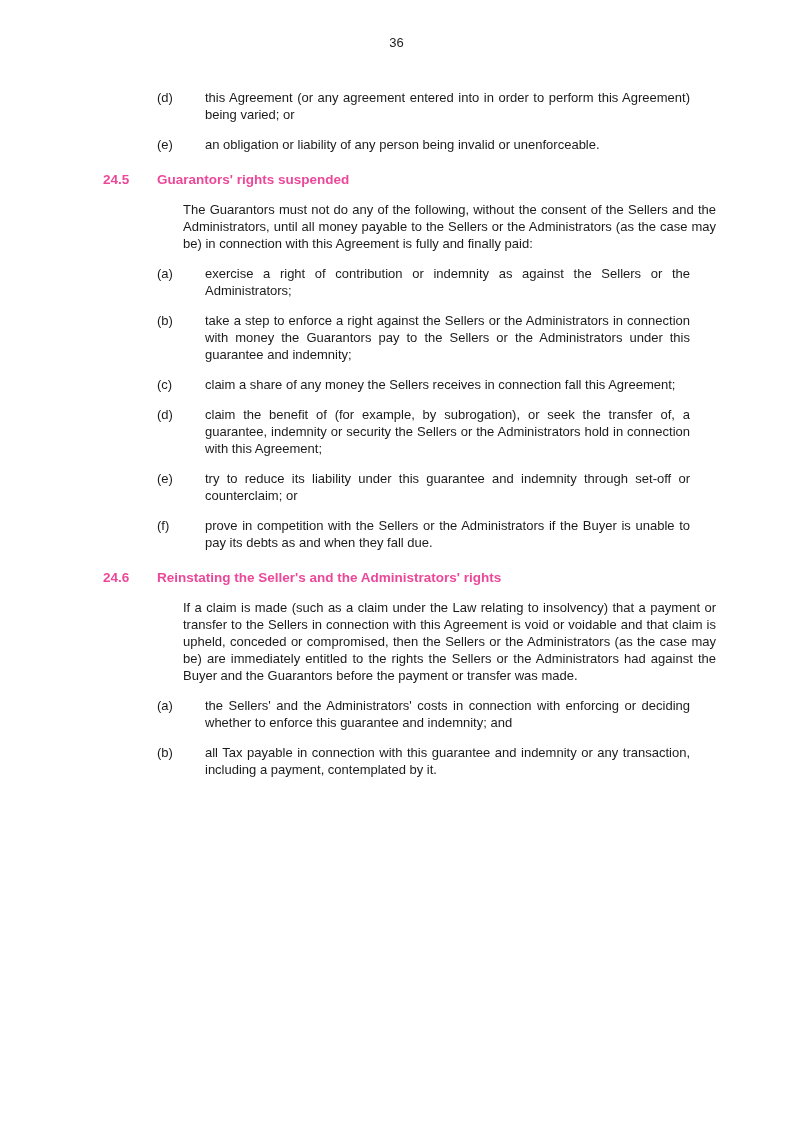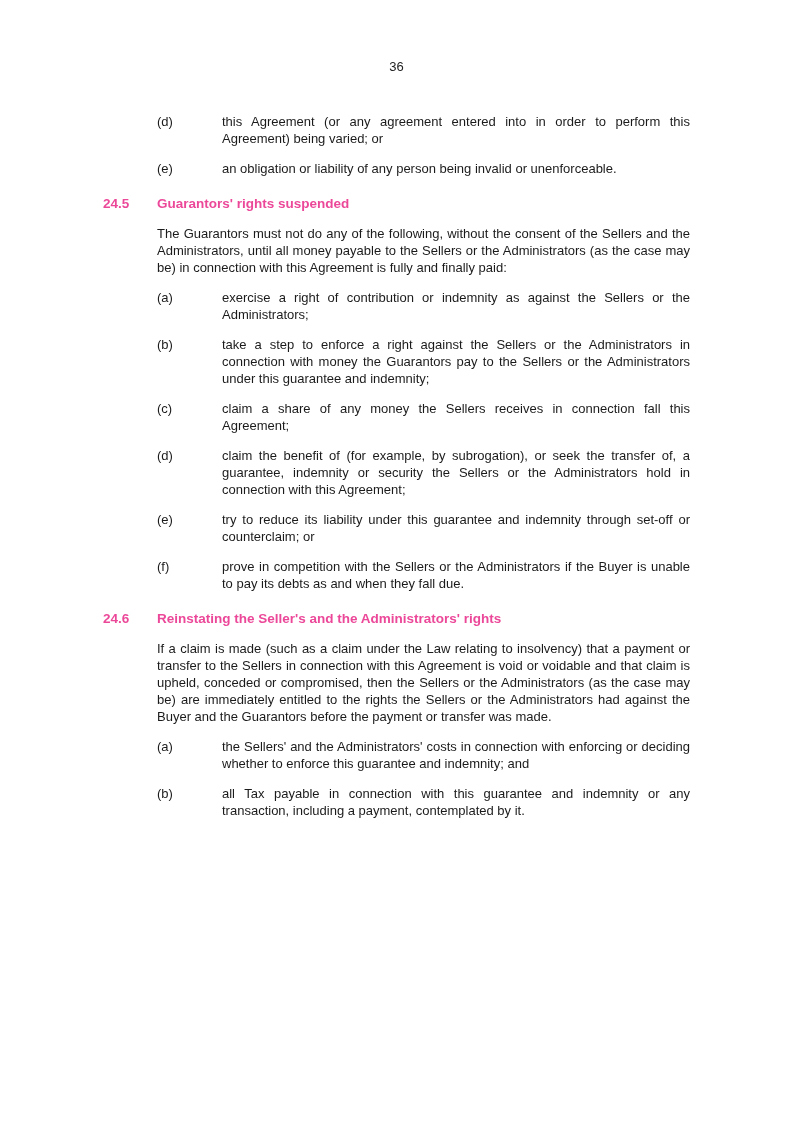--- a/index.html
+++ b/index.html
@@ -9,50 +9,50 @@
     background: #ffffff;
     font-family: "Liberation Sans", "DejaVu Sans", sans-serif;
     font-size: 13px;
     line-height: 17px;
     color: #1b1b1b;
     box-sizing: border-box;
     overflow: hidden;
     position: relative;
   }
   .page-number {
-    padding-top: 58px;
+    padding-top: 34px;
     text-align: center;
     color: #222;
   }
   .content {
     margin-left: 103px;
     width: 589px;
     margin-top: 38px;
   }
   .content > :first-child { margin-top: 0; }
   .list-item {
     margin-left: 54px;
     width: 533px;
     display: flex;
     margin-top: 13px;
   }
   .marker { width: 48px; flex-shrink: 0; }
-  .item-text { flex: 1; text-align: justify; margin-left: 17px; }
+  .item-text { flex: 1; text-align: justify; }
   .heading {
     display: flex;
     margin-top: 18px;
     font-weight: bold;
     font-size: 13.5px;
     line-height: 18px;
     color: #ec4899;
   }
   .sec-num { width: 54px; flex-shrink: 0; }
   .sec-title { flex: 1; }
   .para {
-    margin-left: 54px;
+    margin-left: 80px;
     width: 533px;
     text-align: justify;
     margin-top: 12px;
   }
 </style>
 </head>
 <body>
 
 <div class="page">
 

